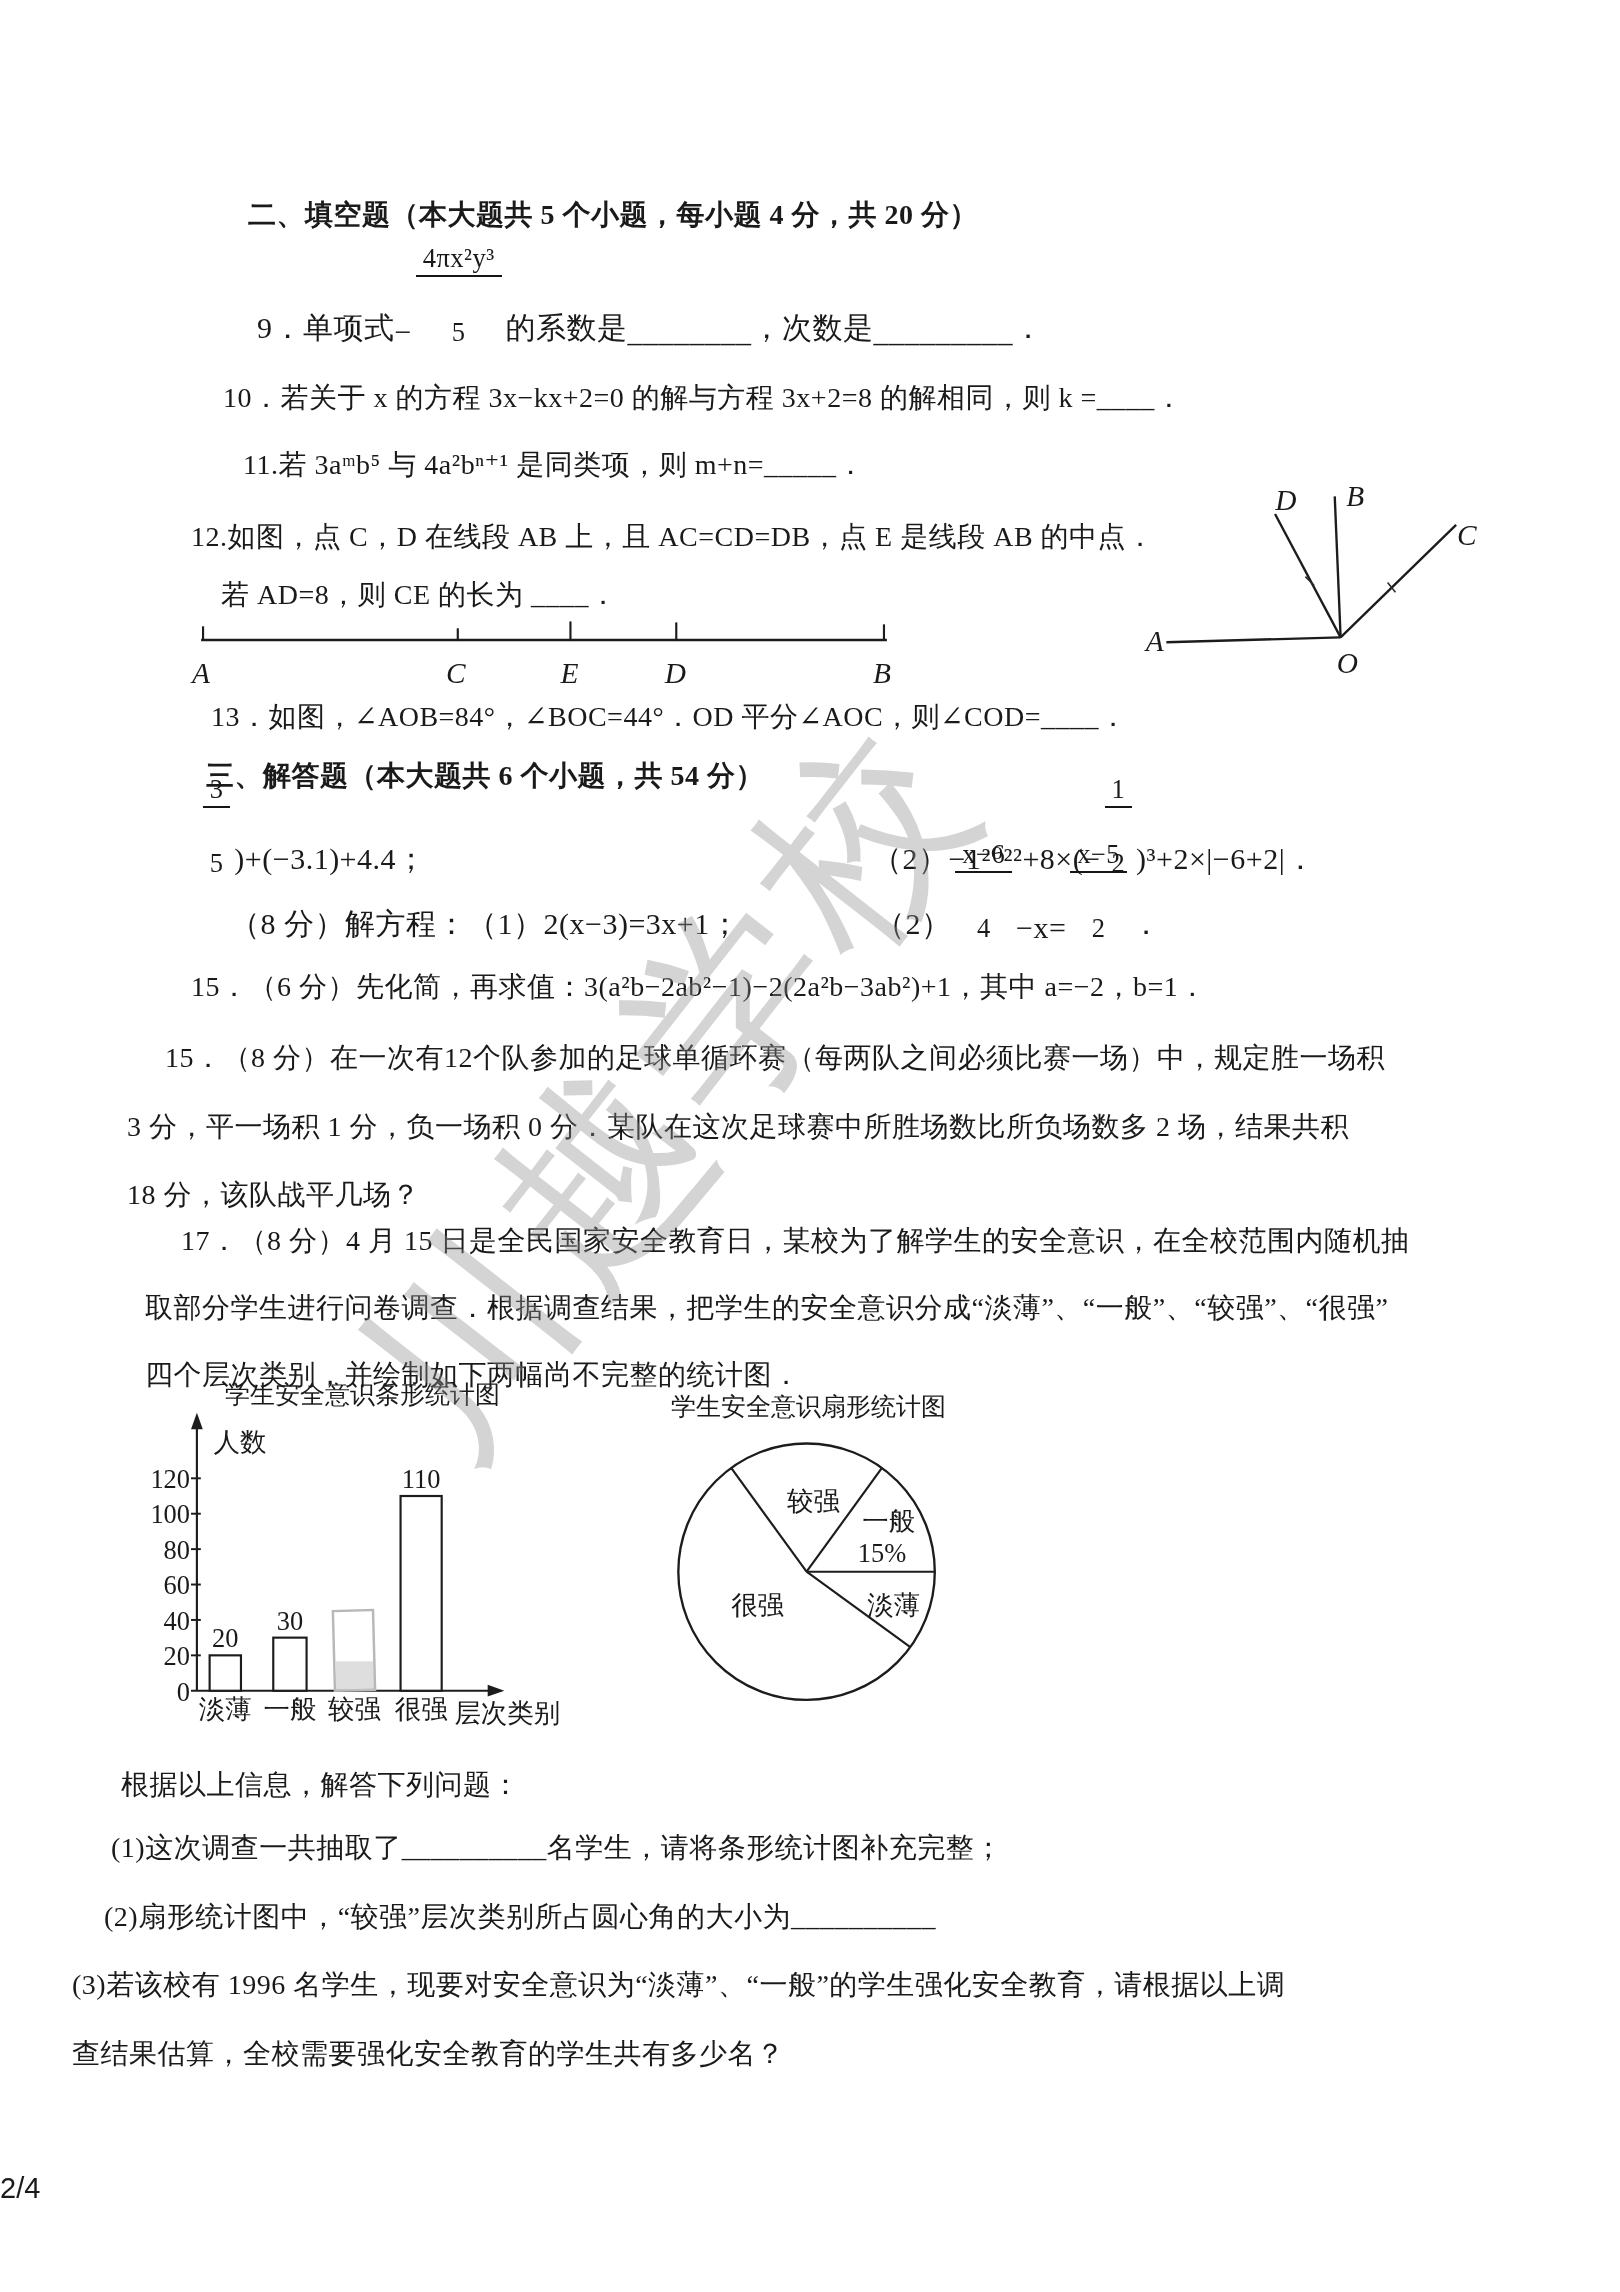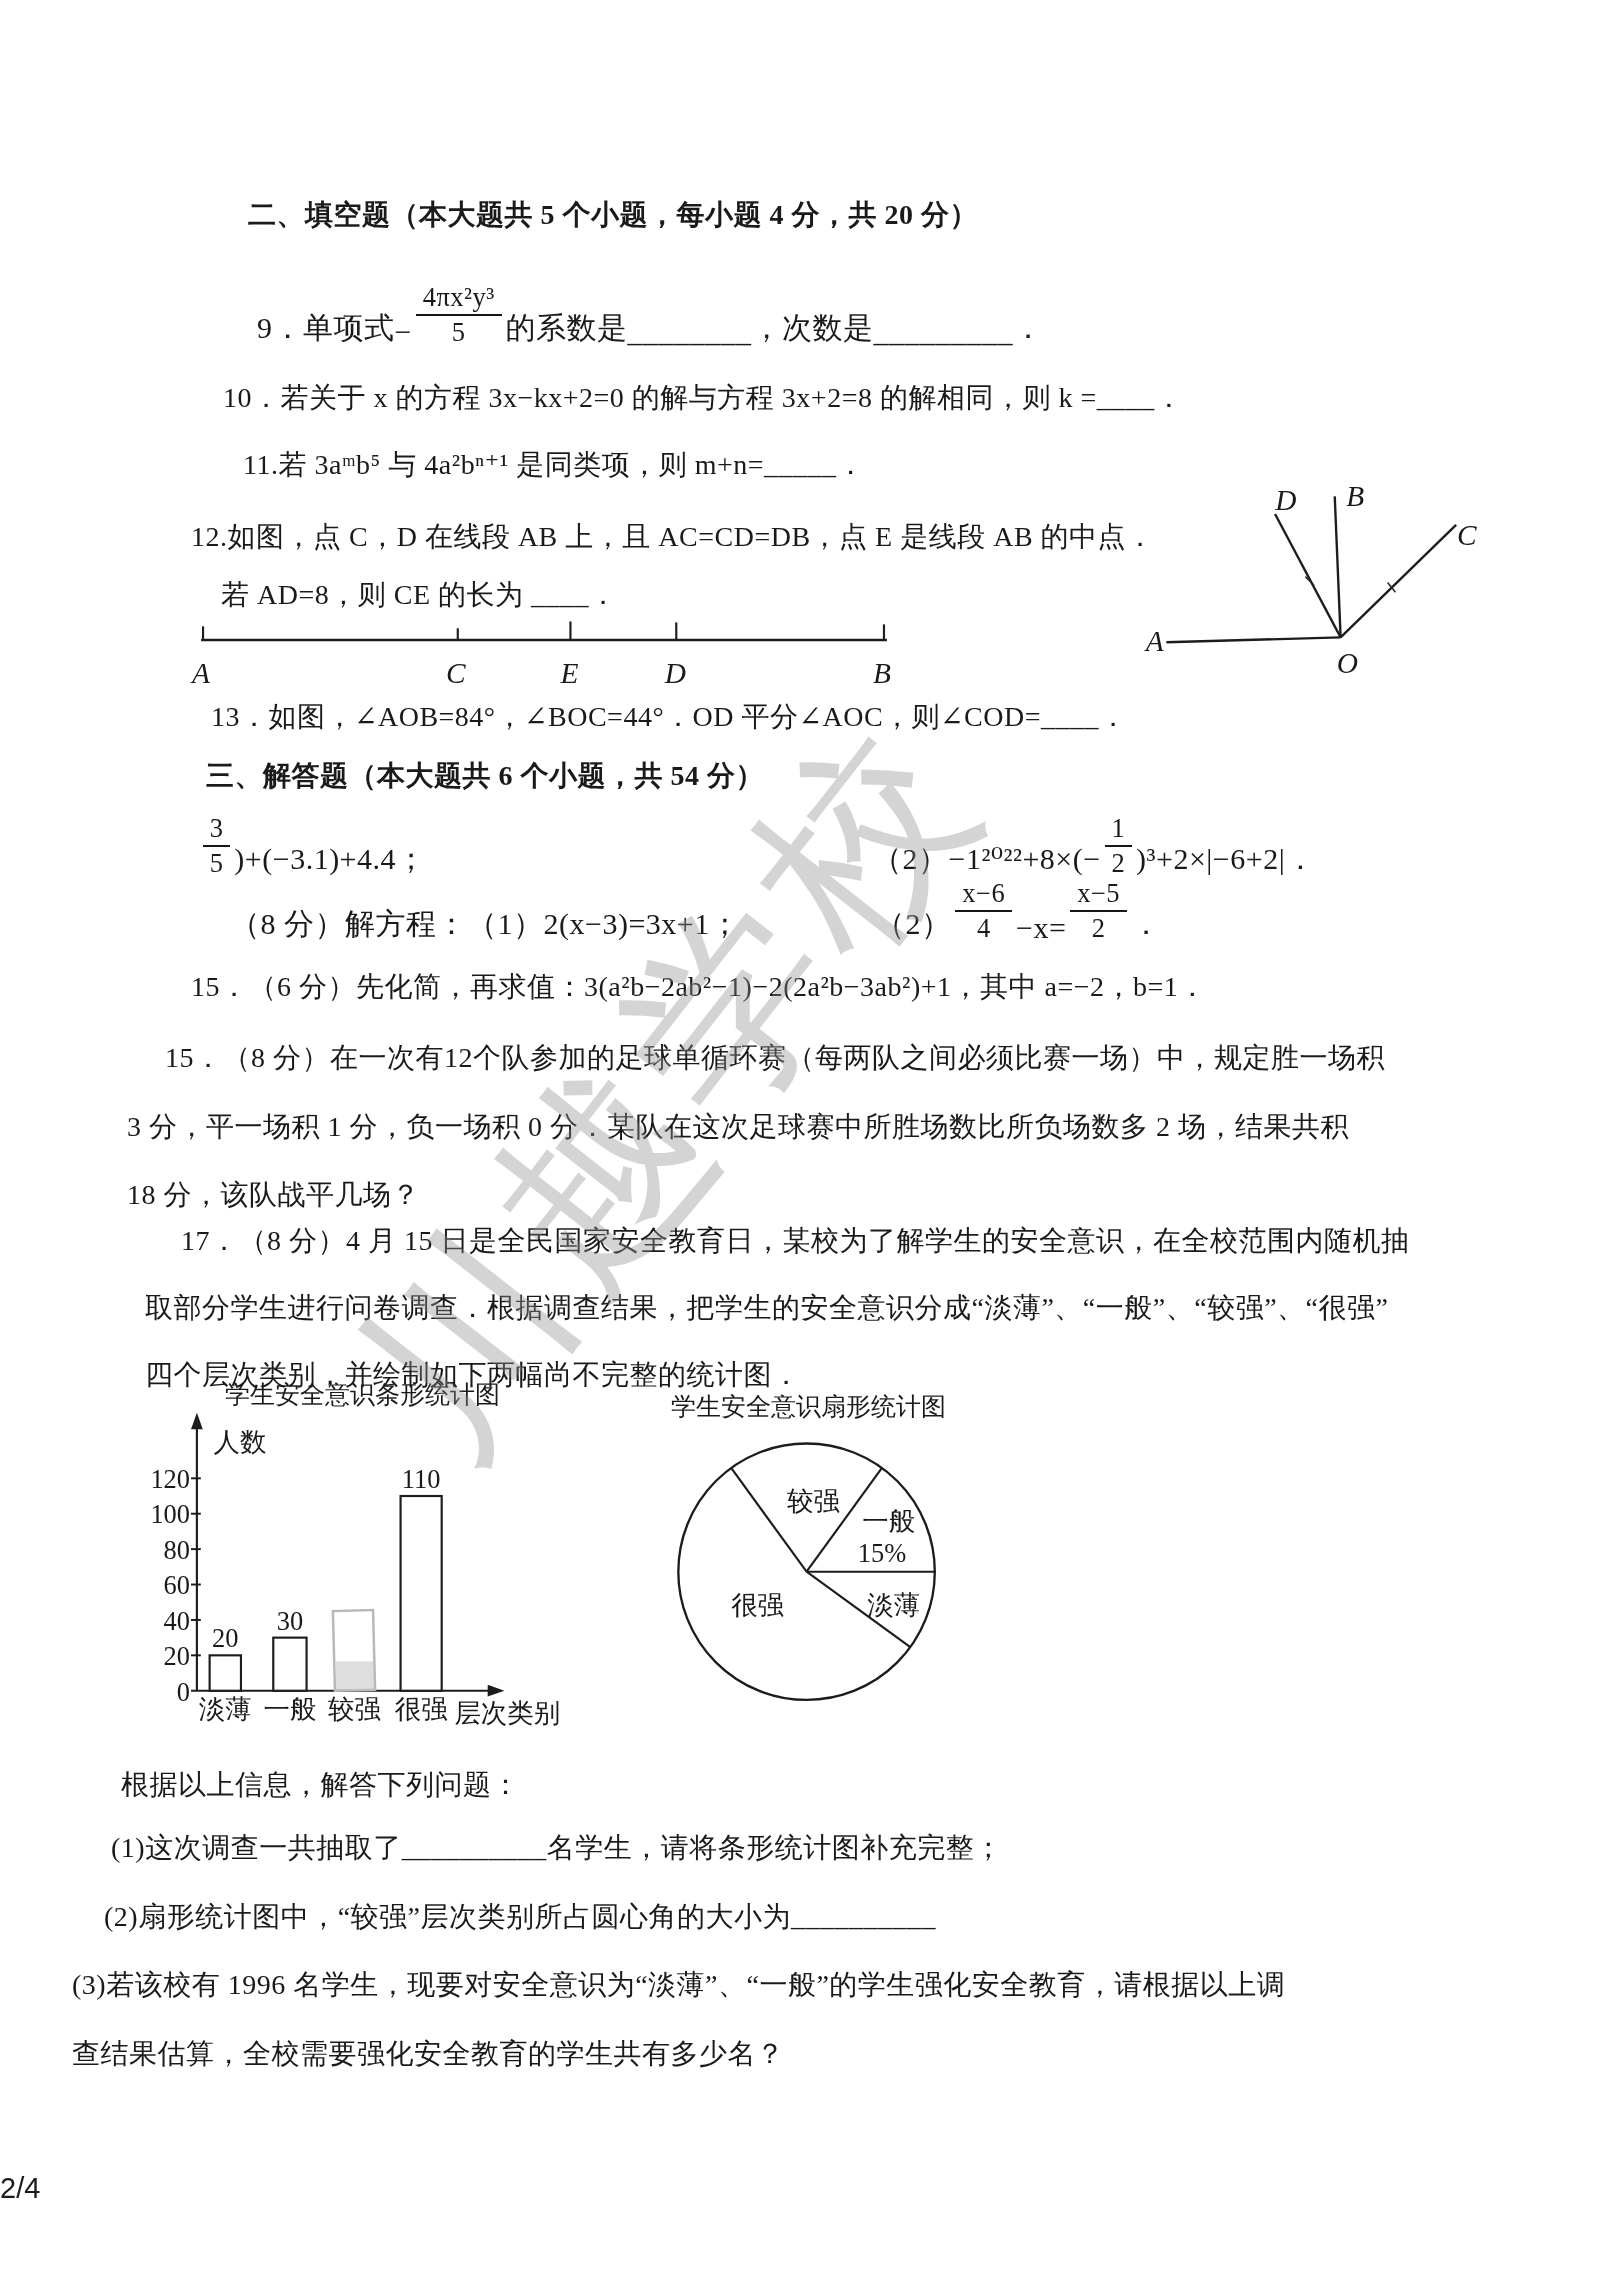--- a/index.html
+++ b/index.html
@@ -3,21 +3,21 @@
 <meta charset="utf-8">
 <style>
   html,body{margin:0;padding:0;}
   body{
     width:1620px;height:2293px;position:relative;background:#ffffff;
     font-family:"Liberation Serif","DejaVu Serif",serif;color:#1a1a1a;overflow:hidden;
   }
   .line{position:absolute;white-space:nowrap;font-size:28px;letter-spacing:0.5px;z-index:2;}
   .bold{font-weight:bold;}
   .mrow{position:absolute;display:flex;align-items:flex-end;white-space:nowrap;font-size:30px;letter-spacing:0.5px;z-index:2;}
-  .frac{display:inline-flex;flex-direction:column;align-items:center;margin:0 3.9px;font-size:26.5px;line-height:1.25;}
+  .frac{display:inline-flex;flex-direction:column;align-items:center;margin:0 3.9px;font-size:26.5px;line-height:1.25;gap:39px;}
   .frac .fn{border-bottom:2px solid #161616;padding:0 6.9px;}
   .frac .fd{padding:0 6.9px;}
   .wm{
     position:absolute;left:669px;top:1090px;
     transform:translate(-50%,-50%) rotate(-52deg);
     font-size:201px;letter-spacing:11.8px;color:#8f8f8f;opacity:.38;
     white-space:nowrap;z-index:3;pointer-events:none;
   }
   svg{position:absolute;overflow:visible;z-index:2;}
   svg text{font-family:"Liberation Serif","DejaVu Serif",serif;fill:#1a1a1a;}

